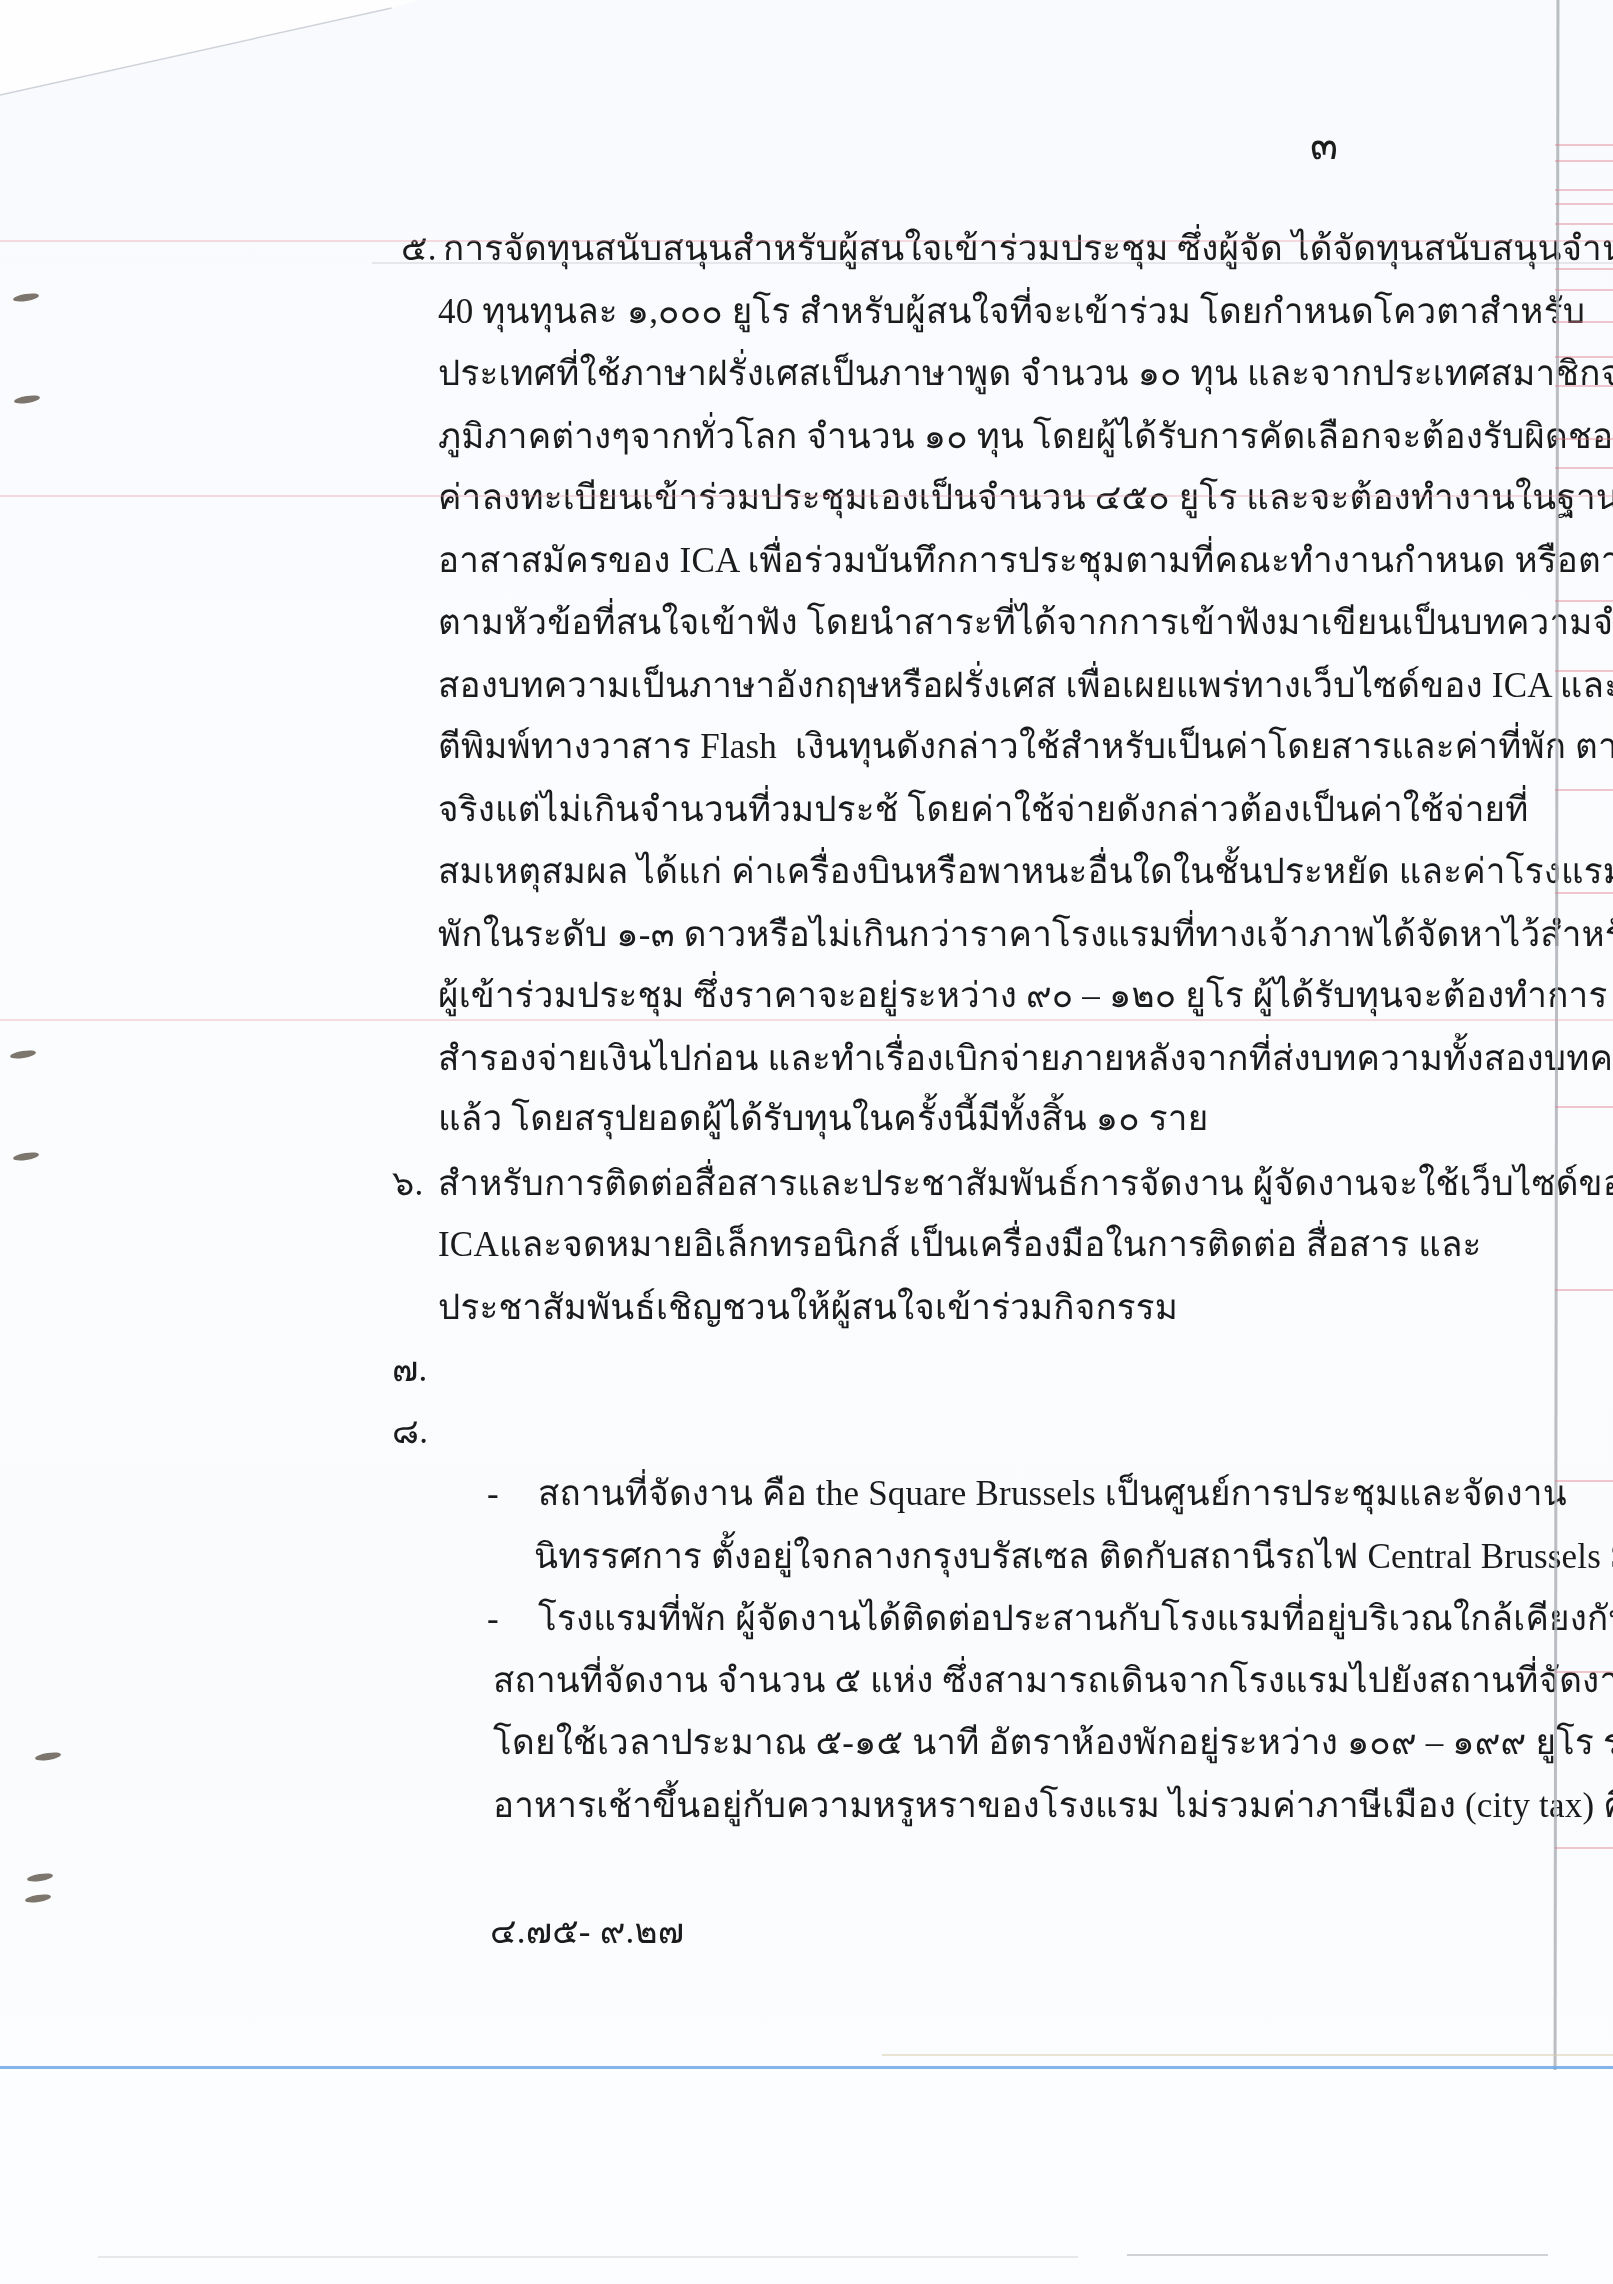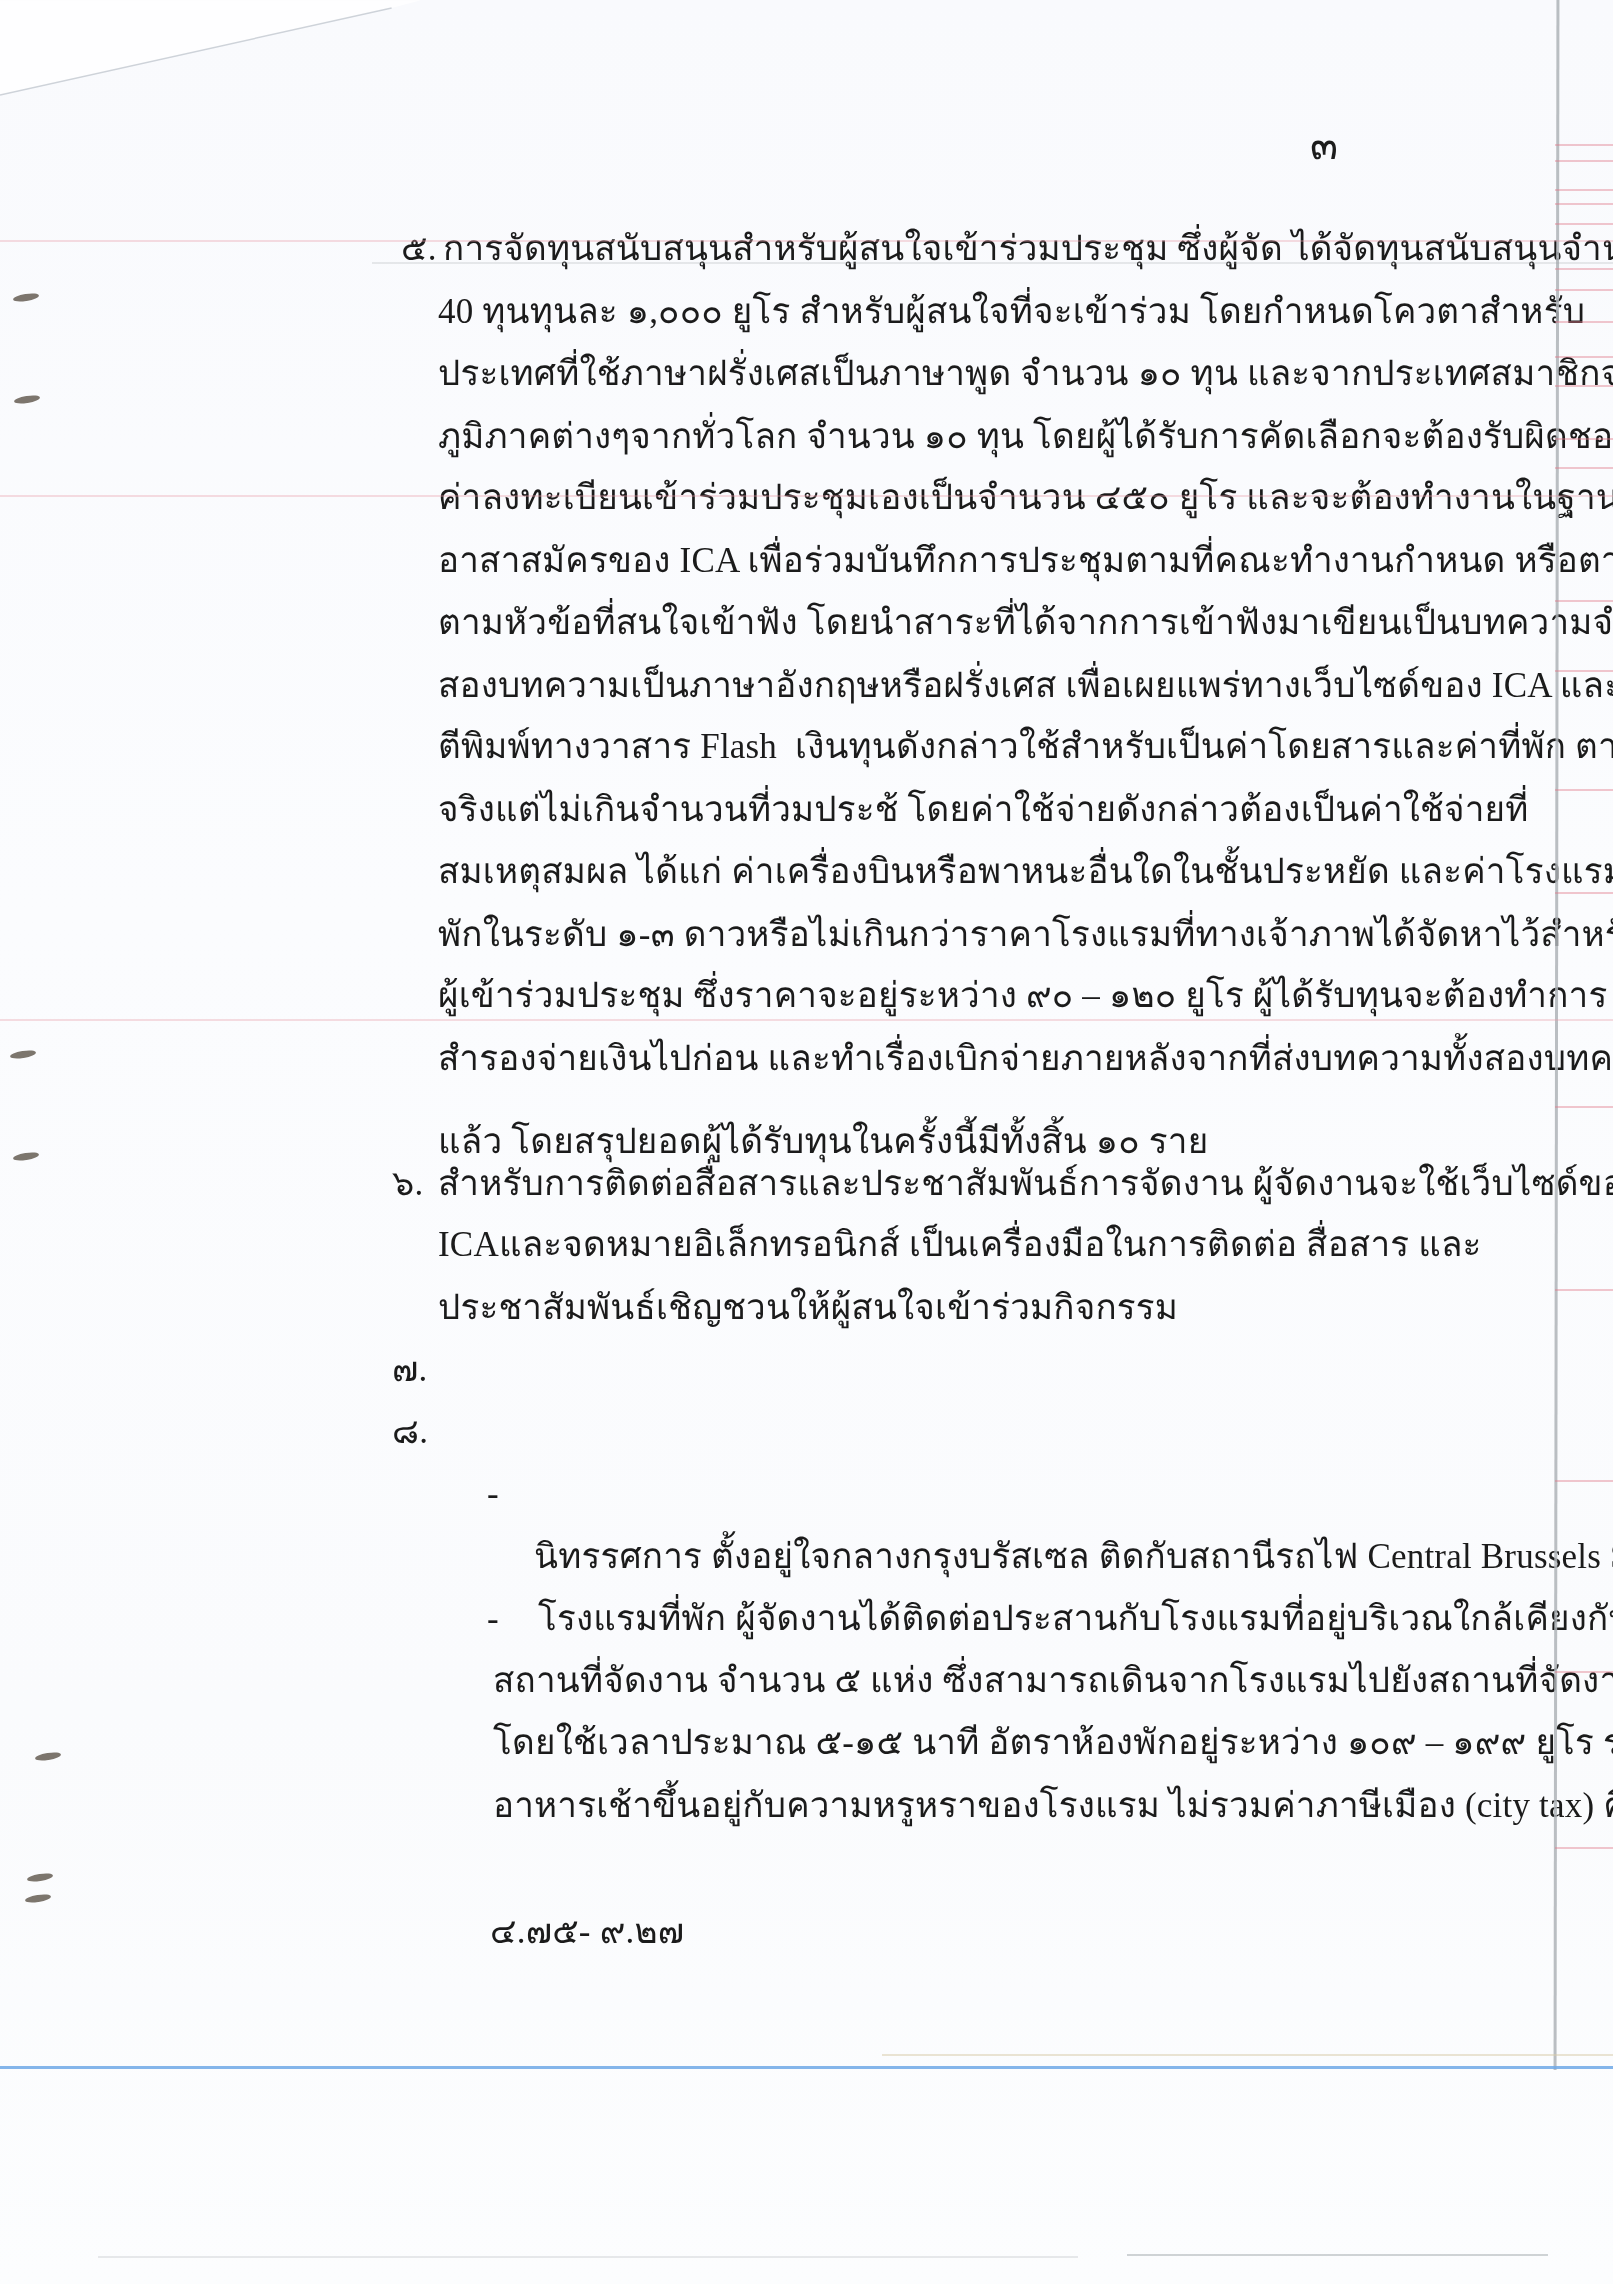--- a/index.html
+++ b/index.html
@@ -89,41 +89,42 @@
       </div>
       <div class="tline" style="top: 911px;">
         <span class="ttext" style="left: 438px;">พักในระดับ ๑-๓ ดาวหรือไม่เกินกว่าราคาโรงแรมที่ทางเจ้าภาพได้จัดหาไว้สำหรับ</span>
       </div>
       <div class="tline" style="top: 972px;">
         <span class="ttext" style="left: 438px;">ผู้เข้าร่วมประชุม ซึ่งราคาจะอยู่ระหว่าง ๙๐ – ๑๒๐ ยูโร ผู้ได้รับทุนจะต้องทำการ</span>
       </div>
       <div class="tline" style="top: 1035px;">
         <span class="ttext" style="left: 438px;">สำรองจ่ายเงินไปก่อน และทำเรื่องเบิกจ่ายภายหลังจากที่ส่งบทความทั้งสองบทความ</span>
       </div>
-      <div class="tline" style="top: 1118px;">
+      <div class="tline" style="top: 1095px;">
         <span class="ttext" style="left: 438px;">แล้ว โดยสรุปยอดผู้ได้รับทุนในครั้งนี้มีทั้งสิ้น ๑๐ ราย</span>
       </div>
       <div class="tline" style="top: 1160px;">
         <span class="marker" style="left: 392px;">๖.</span>
         <span class="ttext" style="left: 438px;">สำหรับการติดต่อสื่อสารและประชาสัมพันธ์การจัดงาน ผู้จัดงานจะใช้เว็บไซด์ของ</span>
       </div>
       <div class="tline" style="top: 1221px;">
         <span class="ttext" style="left: 438px;">ICAและจดหมายอิเล็กทรอนิกส์ เป็นเครื่องมือในการติดต่อ สื่อสาร และ</span>
       </div>
       <div class="tline" style="top: 1284px;">
         <span class="ttext" style="left: 438px; text-align: center;">ประชาสัมพันธ์เชิญชวนให้ผู้สนใจเข้าร่วมกิจกรรม</span>
       </div>
       <div class="tline" style="top: 1346px;">
         <span class="marker" style="left: 392px;">๗.</span>
       </div>
       <div class="tline" style="top: 1408px;">
         <span class="marker" style="left: 392px;">๘.</span>
       </div>
       <div class="tline" style="top: 1470px;">
         <span class="marker" style="left: 487px;">-</span>
+        <span class="ttext" style="left: 538px;">สถานที่จัดงาน คือ the Square Brussels เป็นศูนย์การประชุมและจัดงาน</span>
       </div>
       <div class="tline" style="top: 1533px;">
         <span class="ttext" style="left: 534px;">นิทรรศการ ตั้งอยู่ใจกลางกรุงบรัสเซล ติดกับสถานีรถไฟ Central Brussels Station</span>
       </div>
       <div class="tline" style="top: 1595px;">
         <span class="marker" style="left: 487px;">-</span>
         <span class="ttext" style="left: 538px;">โรงแรมที่พัก ผู้จัดงานได้ติดต่อประสานกับโรงแรมที่อยู่บริเวณใกล้เคียงกับ</span>
       </div>
       <div class="tline" style="top: 1657px;">
         <span class="ttext" style="left: 493px;">สถานที่จัดงาน จำนวน ๕ แห่ง ซึ่งสามารถเดินจากโรงแรมไปยังสถานที่จัดงานได้</span>

